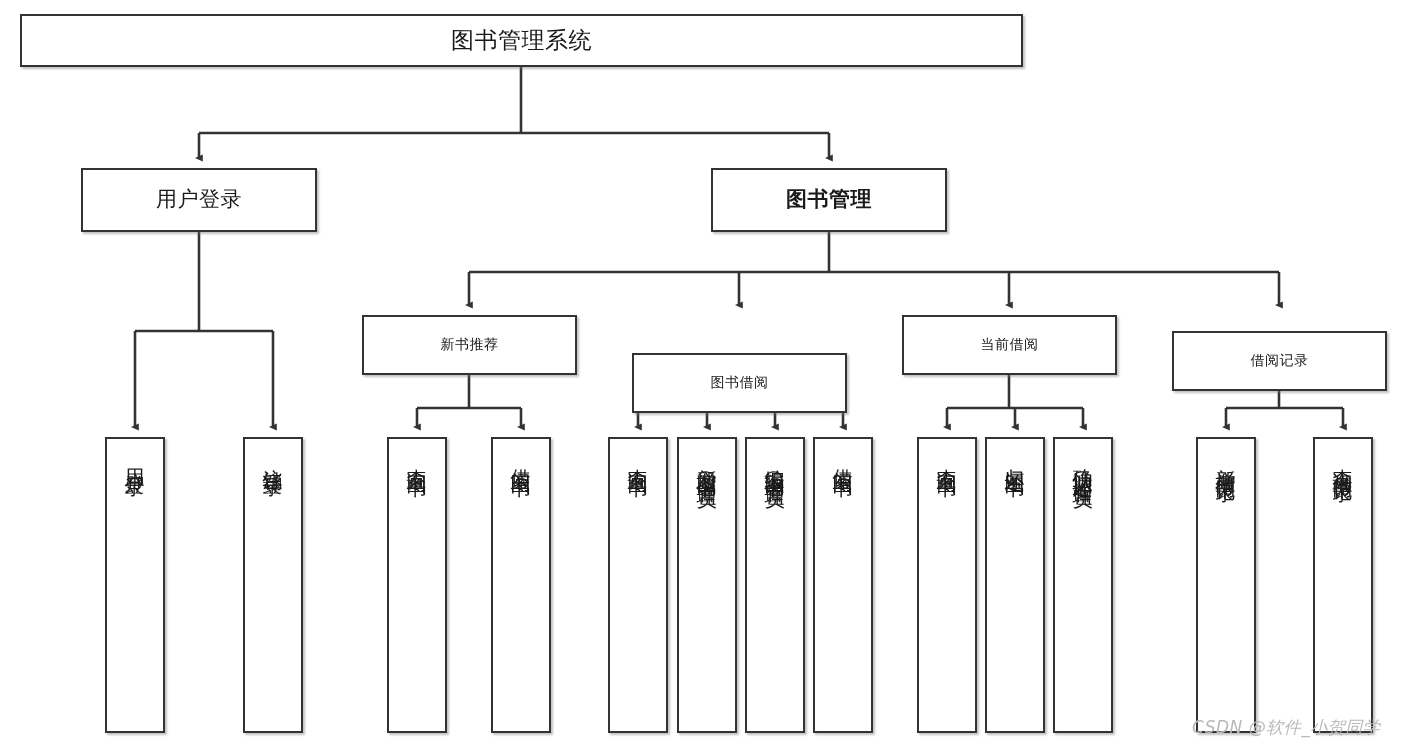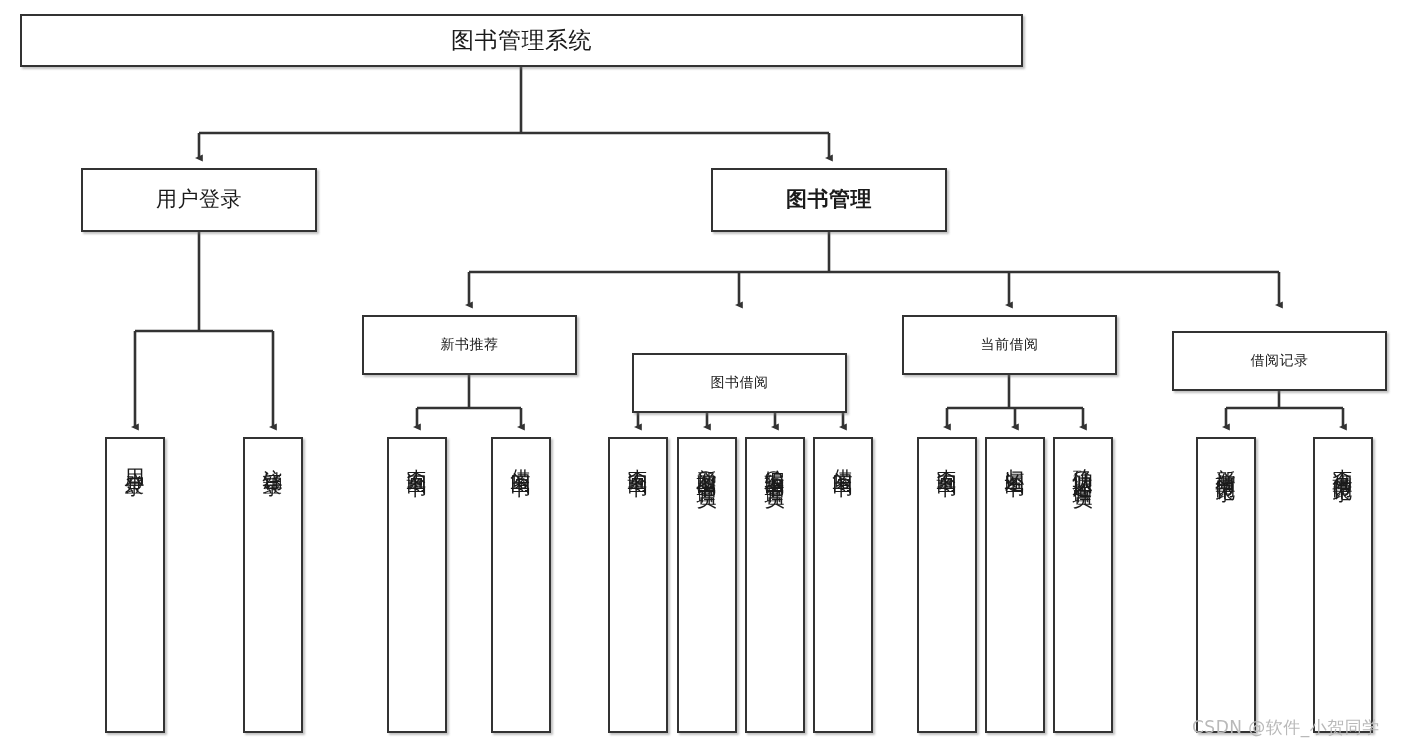--- a/index.html
+++ b/index.html
@@ -57,20 +57,21 @@
   .level-1 .node-label { font-size: 23px; }
   .level-2 .node-label { font-size: 21px; }
   .level-3 .node-label { font-size: 14px; }
   .level-4 .node-label { font-size: 20px; }
   .watermark {
     position: absolute;
     font-size: 17px;
     color: #b9b9b9;
     white-space: nowrap;
     letter-spacing: 0.5px;
+    font-style: italic;
   }
 </style>
 </head>
 <body>
 
 <div id="diagram-root">
 
   <svg class="wires" viewBox="0 0 1405 747">
     <defs>
       <marker id="arrowhead" markerWidth="9" markerHeight="9" refX="4.2" refY="4.4" orient="auto" markerUnits="userSpaceOnUse">

